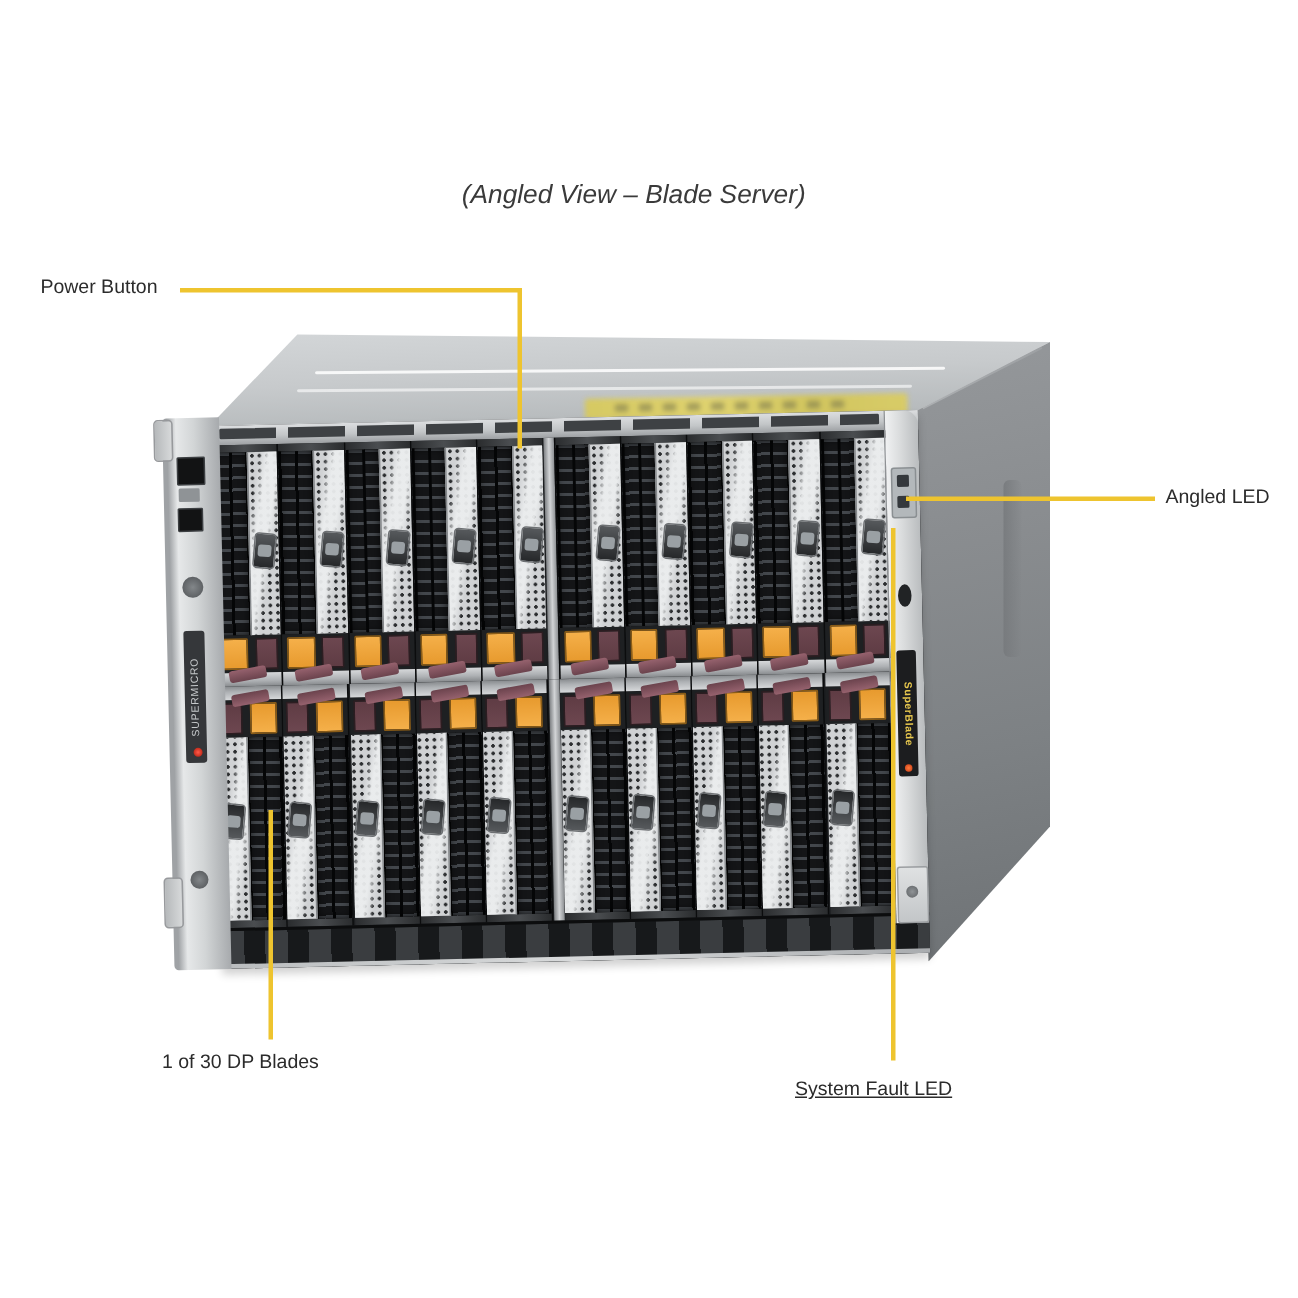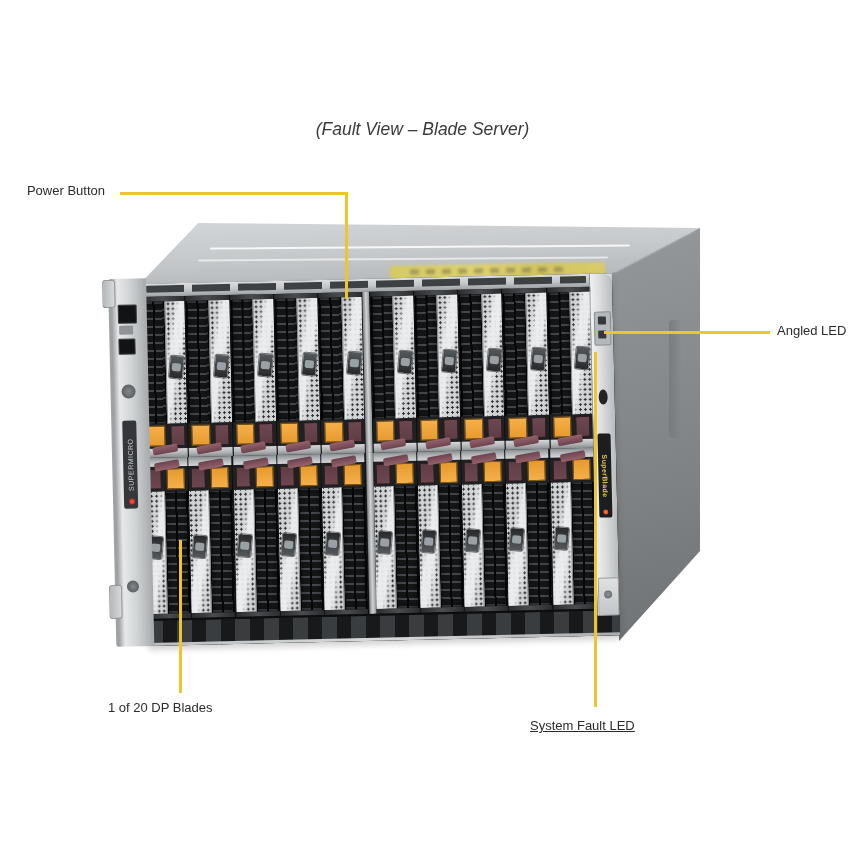--- a/index.html
+++ b/index.html
@@ -124,21 +124,21 @@
   .brand-sticker{position:absolute;left:11px;top:142px;width:14px;height:88px;background:#35373a;
     border-radius:2px;display:flex;align-items:center;justify-content:center;}
   .brand-sticker span{writing-mode:vertical-rl;transform:rotate(180deg);font-size:7px;
     letter-spacing:.5px;color:#c6c9cb;white-space:nowrap;}
   .brand-sticker i{position:absolute;bottom:4px;left:4.5px;width:6px;height:6px;border-radius:50%;
     background:radial-gradient(#ff5a4a,#a81808);}
 </style>
 </head>
 <body style="--yellow: #EEC42F; --text: #2B2B2B;">
 
-<div class="fig-title">(Fault View – Blade Server)</div>
+<div class="fig-title">(Angled View – Blade Server)</div>
 
 <div class="abs" style="left:0;top:0;width:865px;height:865px;">
 
   <div class="top-surface">
     <div class="streak streak1"></div>
     <div class="streak streak2"></div>
     <div class="top-sticker">
       <div class="top-sticker-smudge"></div>
     </div>
   </div>
@@ -523,14 +523,14 @@
 </div>
 
 <div class="cline" style="left:120px;top:192px;width:228px;height:3px;"></div>
 <div class="cline" style="left:345px;top:192px;width:3px;height:107px;"></div>
 <div class="cline" style="left:604px;top:331px;width:166px;height:3px;"></div>
 <div class="cline" style="left:594px;top:352px;width:3px;height:355px;"></div>
 <div class="cline" style="left:179px;top:540px;width:3px;height:153px;"></div>
 
 <div class="callout-label" style="right:760px;top:184px;">Power Button</div>
 <div class="callout-label" style="left:777px;top:324px;">Angled LED</div>
-<div class="callout-label" style="left:108px;top:701px;">1 of 20 DP Blades</div>
+<div class="callout-label" style="left:108px;top:701px;">1 of 30 DP Blades</div>
 <div class="callout-label" style="left:530px;top:719px;text-decoration:underline;">System Fault LED</div>
 
 </body></html>

